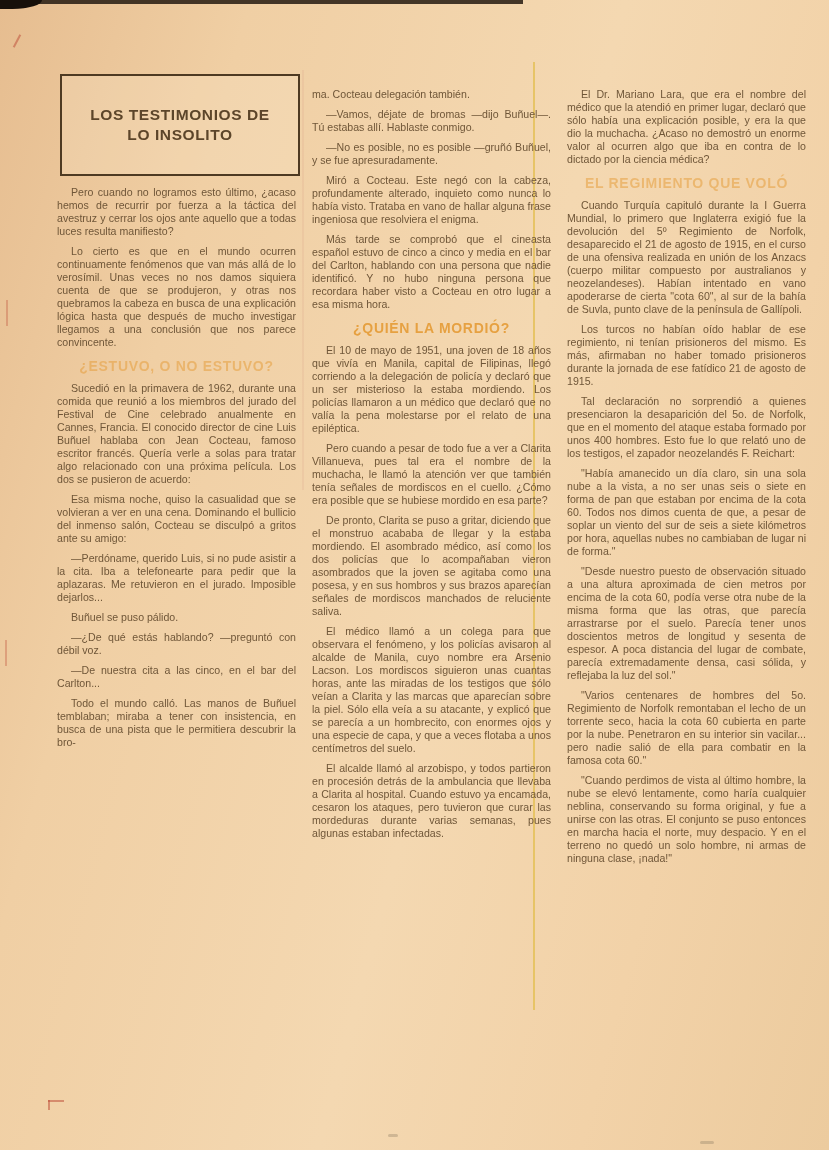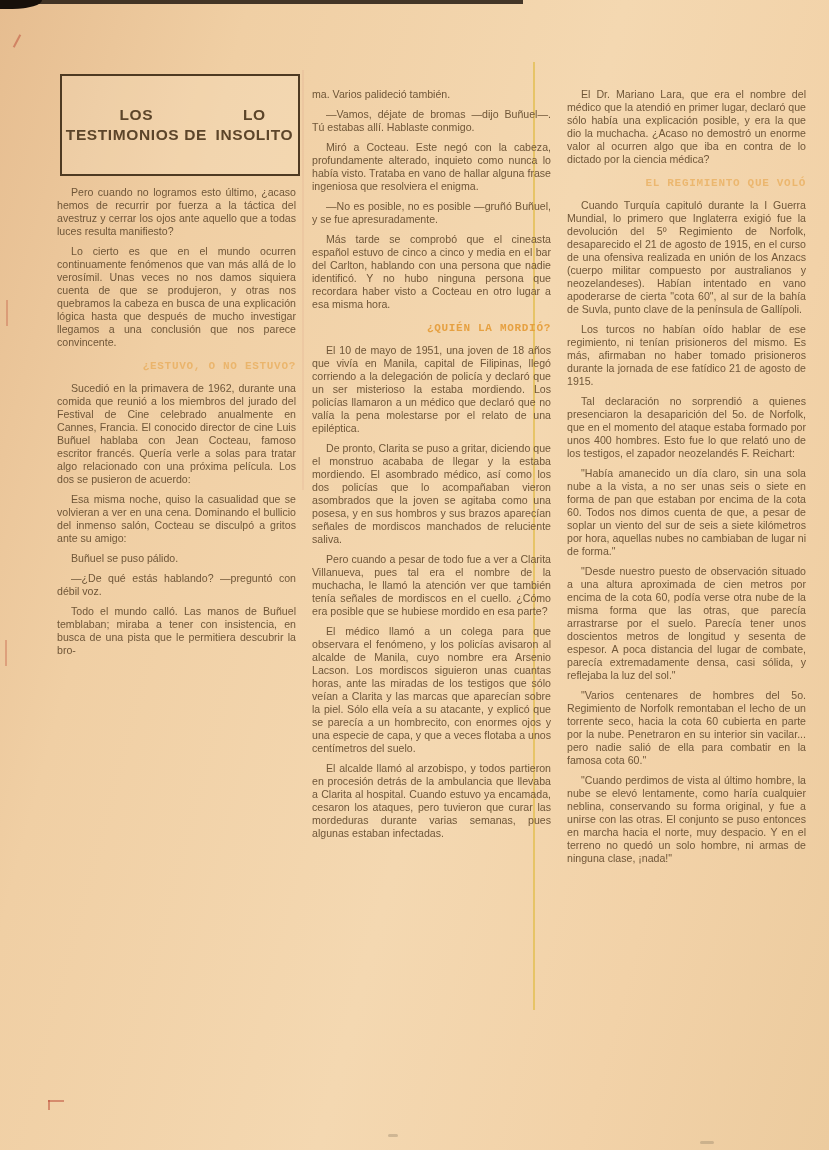--- a/index.html
+++ b/index.html
@@ -20,43 +20,43 @@
   .mark.slash{width:2px;height:14px;transform:rotate(28deg);}
   .mark.vdash{width:2px;height:26px;opacity:.35;}
   .mark.corner-h{width:16px;height:2px;}
   .mark.corner-v{width:2px;height:10px;}
   .smudge{position:absolute;background:#8c7a62;opacity:.35;border-radius:2px;}
 
   
   .title-box{
     position:absolute;left:60px;top:74px;width:236px;height:98px;
     border:2.5px solid #4e3a22;
-    display:flex;flex-direction:row;justify-content:center;align-items:center;
+    display:flex;flex-direction:column;justify-content:center;align-items:center;
     background:rgba(255,244,219,.18);
   }
   .title-box .t{
     color:#5c452a;font-weight:bold;font-size:15.5px;line-height:20px;
     letter-spacing:.6px;text-align:center;
   }
 
   
   .col{
     position:absolute;width:239px;
     color:#6f5638;font-size:10.6px;line-height:13px;
     text-align:justify;
   }
   .col1{left:57px;top:186px;}
   .col2{left:312px;top:88px;}
   .col3{left:567px;top:88px;}
   .para{margin:0 0 7px 0;text-indent:14px;}
   .para.noindent{text-indent:0;}
   .heading{
     margin:11px 0 9px 0;
-    color:#e59a33;font-size:11px;font-weight:bold;letter-spacing:.7px;
-    text-align:right;opacity:.88;font-family:Liberation Mono, monospace;
+    color:#e59a33;font-size:14px;font-weight:bold;letter-spacing:.7px;
+    text-align:center;opacity:.88;
   }
   .heading.faint{opacity:.5;}
 
   .divider{
     position:absolute;width:2px;background:#e3bf55;opacity:.8;
   }
   .divider.d1{left:302px;top:70px;height:420px;background:#d89a86;opacity:.18;}
   .divider.d2{left:533px;top:62px;height:948px;}
 </style>
 </head>
@@ -81,34 +81,36 @@
 
   <div class="divider d1"></div>
   <div class="divider d2"></div>
 
   <div class="col col1">
       <p class="para">Pero cuando no logramos esto último, ¿acaso hemos de recurrir por fuerza a la táctica del avestruz y cerrar los ojos ante aquello que a todas luces resulta manifiesto?</p>
       <p class="para">Lo cierto es que en el mundo ocurren continuamente fenómenos que van más allá de lo verosímil. Unas veces no nos damos siquiera cuenta de que se produjeron, y otras nos quebramos la cabeza en busca de una explicación lógica hasta que después de mucho investigar llegamos a una conclusión que nos parece convincente.</p>
       <h3 class="heading faint">¿ESTUVO, O NO ESTUVO?</h3>
       <p class="para">Sucedió en la primavera de 1962, durante una comida que reunió a los miembros del jurado del Festival de Cine celebrado anualmente en Cannes, Francia. El conocido director de cine Luis Buñuel hablaba con Jean Cocteau, famoso escritor francés. Quería verle a solas para tratar algo relacionado con una próxima película. Los dos se pusieron de acuerdo:</p>
       <p class="para">Esa misma noche, quiso la casualidad que se volvieran a ver en una cena. Dominando el bullicio del inmenso salón, Cocteau se disculpó a gritos ante su amigo:</p>
+      <p class="para">—Perdóname, querido Luis, si no pude asistir a la cita. Iba a telefonearte para pedir que la aplazaras. Me retuvieron en el jurado. Imposible dejarlos...</p>
       <p class="para">Buñuel se puso pálido.</p>
       <p class="para">—¿De qué estás hablando? —preguntó con débil voz.</p>
+      <p class="para">—De nuestra cita a las cinco, en el bar del Carlton...</p>
       <p class="para">Todo el mundo calló. Las manos de Buñuel temblaban; miraba a tener con insistencia, en busca de una pista que le permitiera descubrir la bro-</p>
     </div>
   <div class="col col2">
-      <p class="para noindent">ma. Varios palideció también.</p>
+      <p class="para noindent">ma. Cocteau delegación también.</p>
       <p class="para">—Vamos, déjate de bromas —dijo Buñuel—. Tú estabas allí. Hablaste conmigo.</p>
+      <p class="para">—No es posible, no es posible —gruñó Buñuel, y se fue apresuradamente.</p>
       <p class="para">Miró a Cocteau. Este negó con la cabeza, profundamente alterado, inquieto como nunca lo había visto. Trataba en vano de hallar alguna frase ingeniosa que resolviera el enigma.</p>
-      <p class="para">—No es posible, no es posible —gruñó Buñuel, y se fue apresuradamente.</p>
       <p class="para">Más tarde se comprobó que el cineasta español estuvo de cinco a cinco y media en el bar del Carlton, hablando con una persona que nadie identificó. Y no hubo ninguna persona que recordara haber visto a Cocteau en otro lugar a esa misma hora.</p>
       <h3 class="heading">¿QUIÉN LA MORDIÓ?</h3>
       <p class="para">El 10 de mayo de 1951, una joven de 18 años que vivía en Manila, capital de Filipinas, llegó corriendo a la delegación de policía y declaró que un ser misterioso la estaba mordiendo. Los policías llamaron a un médico que declaró que no valía la pena molestarse por el relato de una epiléptica.</p>
+      <p class="para">Pero cuando a pesar de todo fue a ver a Clarita Villanueva, pues tal era el nombre de la muchacha, le llamó la atención ver que también tenía señales de mordiscos en el cuello. ¿Cómo era posible que se hubiese mordido en esa parte?</p>
       <p class="para">De pronto, Clarita se puso a gritar, diciendo que el monstruo acababa de llegar y la estaba mordiendo. El asombrado médico, así como los dos policías que lo acompañaban vieron asombrados que la joven se agitaba como una posesa, y en sus hombros y sus brazos aparecían señales de mordiscos manchados de reluciente saliva.</p>
-      <p class="para">Pero cuando a pesar de todo fue a ver a Clarita Villanueva, pues tal era el nombre de la muchacha, le llamó la atención ver que también tenía señales de mordiscos en el cuello. ¿Cómo era posible que se hubiese mordido en esa parte?</p>
       <p class="para">El médico llamó a un colega para que observara el fenómeno, y los policías avisaron al alcalde de Manila, cuyo nombre era Arsenio Lacson. Los mordiscos siguieron unas cuantas horas, ante las miradas de los testigos que sólo veían a Clarita y las marcas que aparecían sobre la piel. Sólo ella veía a su atacante, y explicó que se parecía a un hombrecito, con enormes ojos y una especie de capa, y que a veces flotaba a unos centímetros del suelo.</p>
       <p class="para">El alcalde llamó al arzobispo, y todos partieron en procesión detrás de la ambulancia que llevaba a Clarita al hospital. Cuando estuvo ya encamada, cesaron los ataques, pero tuvieron que curar las mordeduras durante varias semanas, pues algunas estaban infectadas.</p>
     </div>
   <div class="col col3">
       <p class="para">El Dr. Mariano Lara, que era el nombre del médico que la atendió en primer lugar, declaró que sólo había una explicación posible, y era la que dio la muchacha. ¿Acaso no demostró un enorme valor al ocurren algo que iba en contra de lo dictado por la ciencia médica?</p>
       <h3 class="heading faint">EL REGIMIENTO QUE VOLÓ</h3>
       <p class="para">Cuando Turquía capituló durante la I Guerra Mundial, lo primero que Inglaterra exigió fue la devolución del 5º Regimiento de Norfolk, desaparecido el 21 de agosto de 1915, en el curso de una ofensiva realizada en unión de los Anzacs (cuerpo militar compuesto por australianos y neozelandeses). Habían intentado en vano apoderarse de cierta "cota 60", al sur de la bahía de Suvla, punto clave de la península de Gallípoli.</p>
       <p class="para">Los turcos no habían oído hablar de ese regimiento, ni tenían prisioneros del mismo. Es más, afirmaban no haber tomado prisioneros durante la jornada de ese fatídico 21 de agosto de 1915.</p>
       <p class="para">Tal declaración no sorprendió a quienes presenciaron la desaparición del 5o. de Norfolk, que en el momento del ataque estaba formado por unos 400 hombres. Esto fue lo que relató uno de los testigos, el zapador neozelandés F. Reichart:</p>
       <p class="para">"Había amanecido un día claro, sin una sola nube a la vista, a no ser unas seis o siete en forma de pan que estaban por encima de la cota 60. Todos nos dimos cuenta de que, a pesar de soplar un viento del sur de seis a siete kilómetros por hora, aquellas nubes no cambiaban de lugar ni de forma."</p>

